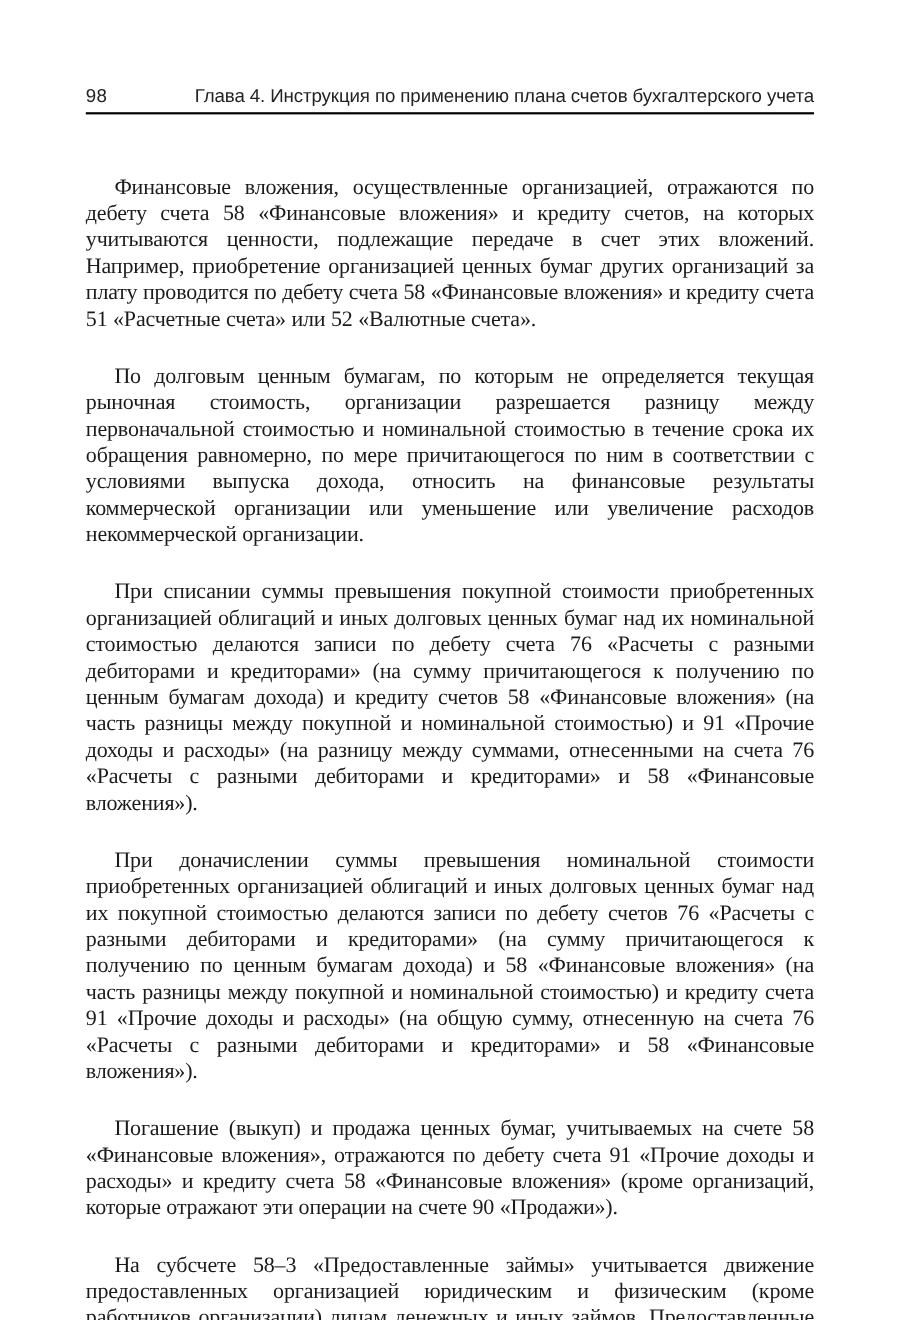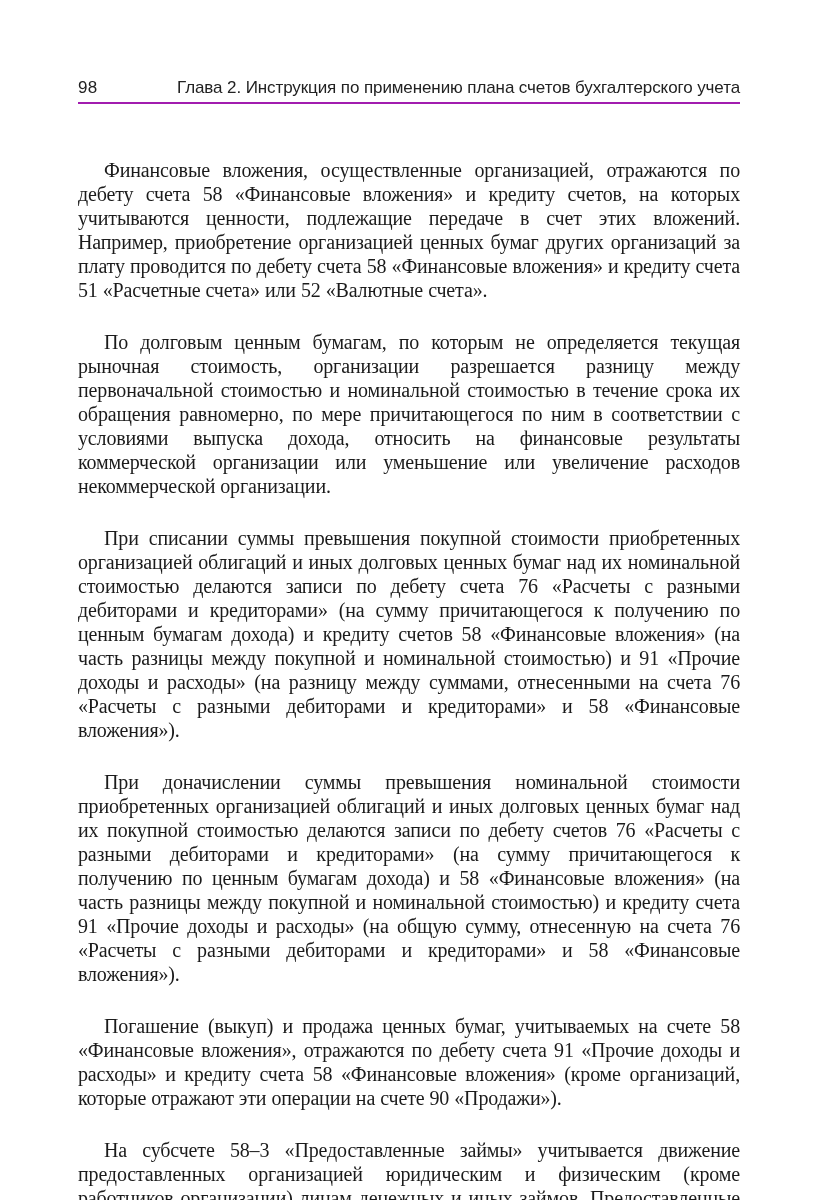--- a/index.html
+++ b/index.html
@@ -25,21 +25,21 @@
     }
 
     .page-header {
       display: flex;
       justify-content: space-between;
       align-items: baseline;
       font-family: "Liberation Sans", "DejaVu Sans", sans-serif;
       font-size: 17px;
       line-height: 1.2;
       color: #222222;
-      border-bottom: 2px solid #a21caf;
+      border-bottom: 2px solid #000000;
       padding-bottom: 4px;
     }
 
     .page-number {
       flex: 0 0 auto;
       letter-spacing: 0.3px;
     }
 
     .running-title {
       flex: 1 1 auto;
@@ -64,21 +64,21 @@
       -webkit-hyphens: auto;
     }
   </style>
 </head>
 <body>
 
 <div class="page">
 
   <div class="page-header">
     <span class="page-number">98</span>
-    <span class="running-title">Глава 2. Инструкция по применению плана счетов бухгалтерского учета</span>
+    <span class="running-title">Глава 4. Инструкция по применению плана счетов бухгалтерского учета</span>
   </div>
 
   <div class="page-body">
     <p>Финансовые вложения, осуществленные организацией, отражаются по дебету счета 58 «Финансовые вложения» и кредиту счетов, на которых учитываются ценности, подлежащие передаче в счет этих вложений. Например, приобретение организацией ценных бумаг других организаций за плату проводится по дебету счета 58 «Финансовые вложения» и кредиту счета 51 «Расчетные счета» или 52 «Валютные счета».</p>
     <p>По долговым ценным бумагам, по которым не определяется текущая рыночная стоимость, организации разрешается разницу между первоначальной стоимостью и номинальной стоимостью в течение срока их обращения равномерно, по мере причитающегося по ним в соответствии с условиями выпуска дохода, относить на финансовые результаты коммерческой организации или уменьшение или увеличение расходов некоммерческой организации.</p>
     <p>При списании суммы превышения покупной стоимости приобретенных организацией облигаций и иных долговых ценных бумаг над их номинальной стоимостью делаются записи по дебету счета 76 «Расчеты с разными дебиторами и кредиторами» (на сумму причитающегося к получению по ценным бумагам дохода) и кредиту счетов 58 «Финансовые вложения» (на часть разницы между покупной и номинальной стоимостью) и 91 «Прочие доходы и расходы» (на разницу между суммами, отнесенными на счета 76 «Расчеты с разными дебиторами и кредиторами» и 58 «Финансовые вложения»).</p>
     <p>При доначислении суммы превышения номинальной стоимости приобретенных организацией облигаций и иных долговых ценных бумаг над их покупной стоимостью делаются записи по дебету счетов 76 «Расчеты с разными дебиторами и кредиторами» (на сумму причитающегося к получению по ценным бумагам дохода) и 58 «Финансовые вложения» (на часть разницы между покупной и номинальной стоимостью) и кредиту счета 91 «Прочие доходы и расходы» (на общую сумму, отнесенную на счета 76 «Расчеты с разными дебиторами и кредиторами» и 58 «Финансовые вложения»).</p>
     <p>Погашение (выкуп) и продажа ценных бумаг, учитываемых на счете 58 «Финансовые вложения», отражаются по дебету счета 91 «Прочие доходы и расходы» и кредиту счета 58 «Финансовые вложения» (кроме организаций, которые отражают эти операции на счете 90 «Продажи»).</p>
     <p>На субсчете 58–3 «Предоставленные займы» учитывается движение предоставленных организацией юридическим и физическим (кроме работников организации) лицам денежных и иных займов. Предоставленные организацией юридическим и физическим лицам (кроме работников организации) займы, обеспеченные векселями, учитываются на этом субсчете обособленно.</p>
   </div>

